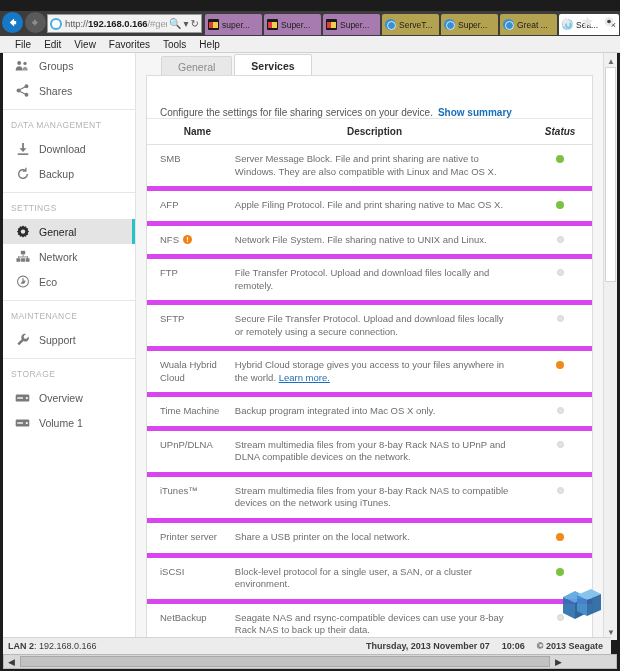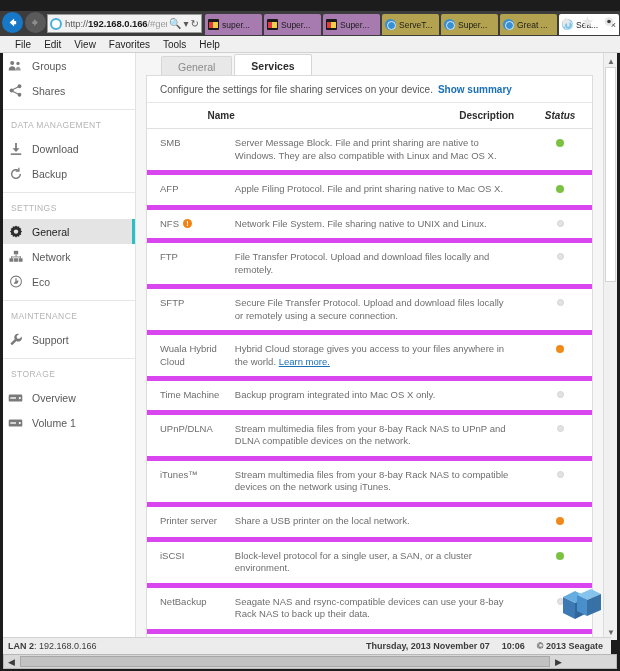--- a/index.html
+++ b/index.html
@@ -110,21 +110,21 @@
   }
 
   
   #sidebar {
     position: absolute; left: 0; top: 0;
     width: 133px; height: 587px;
     background: #ffffff; border-right: 1px solid #e2e2e2;
   }
   .side-item {
     height: 25px; display: flex; align-items: center;
-    padding-left: 4px; position: relative;
+    padding-left: 11px; position: relative;
   }
   .side-item.selected { background: #e4e4e4; }
   .side-item.selected::after {
     content: ''; position: absolute; right: 0; top: 0;
     width: 3px; height: 100%; background: #27c2c8;
   }
   .side-ico {
     width: 17px; height: 15px; flex: 0 0 auto; margin-right: 8px;
     display: flex; align-items: center; justify-content: center;
     color: #7a7a7a;
@@ -167,33 +167,34 @@
     height: 22px; border-color: #d6d6d6;
   }
 
   #pane-body {
     position: absolute; left: 10px; top: 22px;
     width: 447px; min-height: 520px;
     background: #ffffff; border: 1px solid #dcdcdc;
   }
 
   #pane-desc {
-    height: 27px; display: flex; align-items: center;
+    height: 27px; display: flex; align-items: flex-end;
     padding: 0 0 0 13px; font-size: 10px; color: #555;
     border-bottom: 1px solid #e6e6e6;
+    margin-top: 16px;
   }
   #pane-desc .link {
     color: #1a6fb8; font-weight: bold; margin-left: 5px; text-decoration: none;
   }
 
   
   table#services-table { width: 100%; border-collapse: collapse; }
   #services-table th {
     font-size: 10px; color: #2d2d2d; font-weight: bold;
-    text-align: right; padding: 7px 0 7px 0;
+    text-align: center; padding: 7px 0 7px 0;
     border-bottom: 1px solid #e0e0e0;
     background: #ffffff;
   }
   #services-table td {
     font-size: 9.5px; color: #6e6e6e;
     padding: 8px 0 8px 0;
     border-bottom: 5px solid #d946ef;
     vertical-align: top;
     line-height: 1.32;
   }

